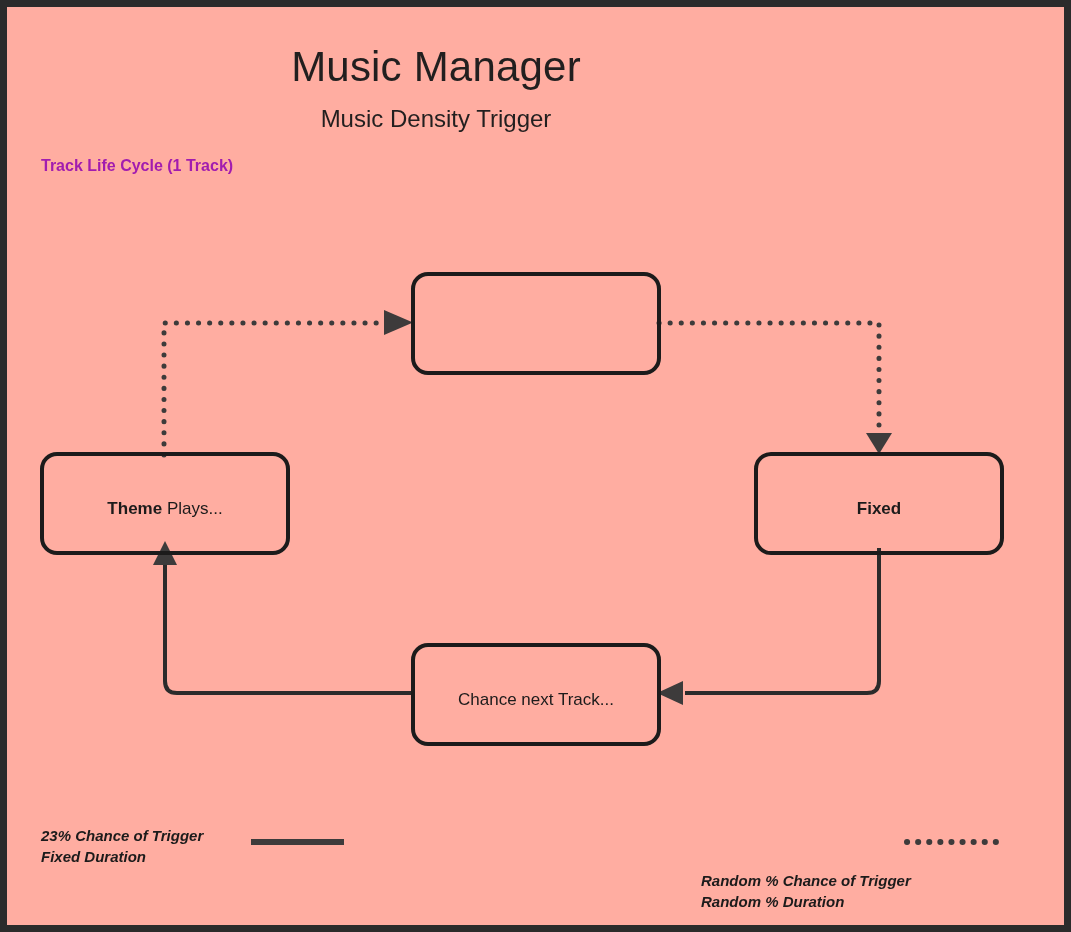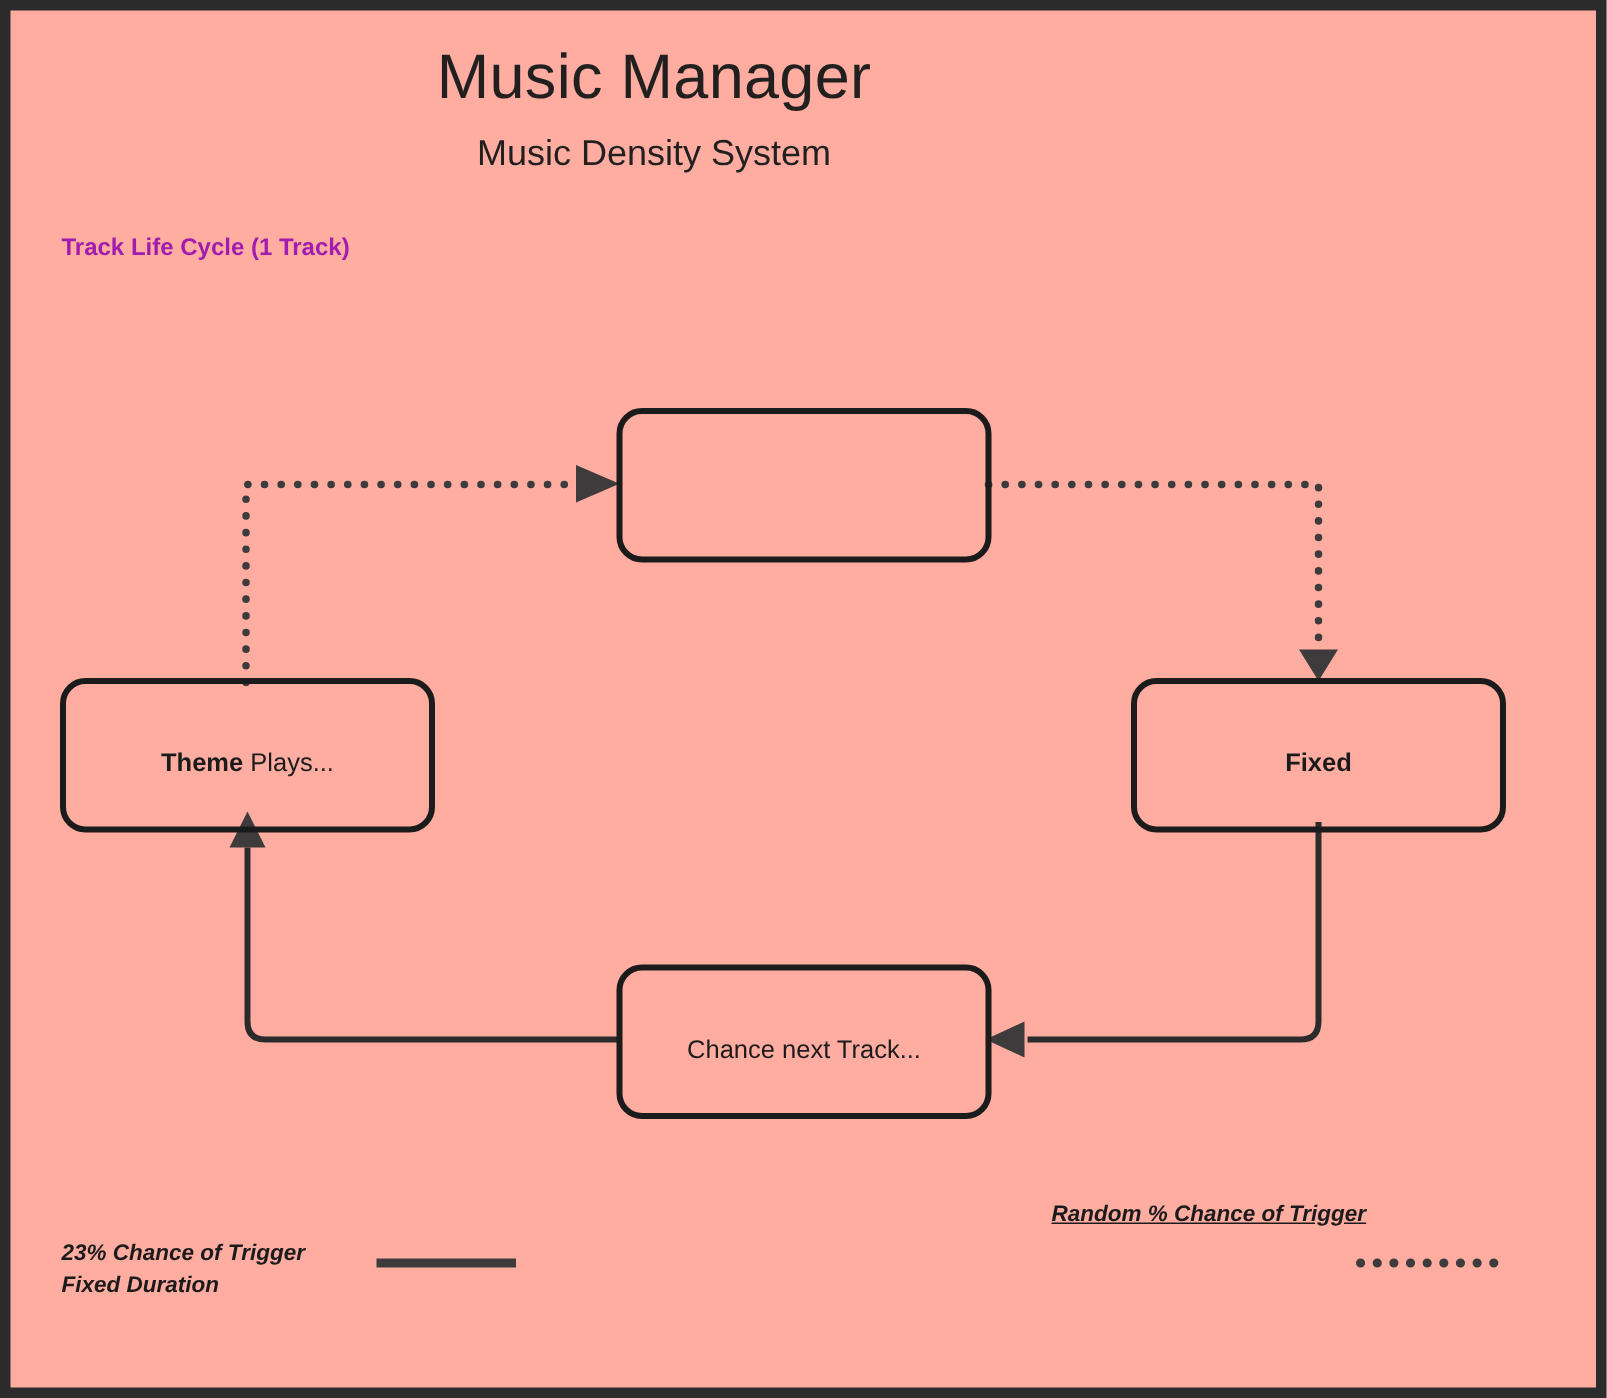--- a/index.html
+++ b/index.html
@@ -28,20 +28,21 @@
     width: 1057px;
     height: 918px;
   }
   .ttl {
     position: absolute;
     left: 0;
     width: 858px;
     text-align: center;
     color: #221f1f;
     pointer-events: none;
+    margin-top: 16px;
   }
   #page-title {
     top: 20px;
     font-size: 42px;
     font-weight: 400;
     letter-spacing: 0.2px;
   }
   #page-subtitle {
     top: 82px;
     font-size: 24px;
@@ -68,21 +69,21 @@
   .legend-text {
     position: absolute;
     font-size: 15px;
     font-weight: bold;
     font-style: italic;
     color: #1c1b1b;
     line-height: 21px;
     white-space: nowrap;
   }
   #legend-left-text  { left: 34px;  top: 818px; }
-  #legend-right-text { left: 694px; top: 792px; text-decoration: underline; }
+  #legend-right-text { left: 694px; top: 863px; }
 </style>
 </head>
 <body>
 
 <div id="canvas">
 
   <svg id="diagram-svg" viewBox="0 0 1057 918" xmlns="http://www.w3.org/2000/svg">
 
     <g>
       <path d="M157,448 L157,316 L375,316" fill="none" stroke="#3d3b3b" stroke-width="5" stroke-linecap="round" stroke-dasharray="0.1 11"></path>
@@ -112,21 +113,21 @@
 
     <rect x="406" y="638" width="246" height="99" rx="15" ry="15" fill="none" stroke="#1c1b1b" stroke-width="4"></rect>
 
     <line x1="244" y1="835" x2="337" y2="835" stroke="#3d3b3b" stroke-width="6" stroke-linecap="butt"></line>
 
     <line x1="900" y1="835" x2="990" y2="835" stroke="#3d3b3b" stroke-width="6" stroke-linecap="round" stroke-dasharray="0.1 11"></line>
   </svg>
 
   <div class="ttl" id="page-title">Music Manager</div>
 
-  <div class="ttl" id="page-subtitle">Music Density System</div>
+  <div class="ttl" id="page-subtitle">Music Density Trigger</div>
 
   <div id="section-title">Track Life Cycle (1 Track)</div>
 
 
   <div class="node-label" style="left:35px; top:492px; width:246px;">
     <span class="b">Theme</span><span> </span><span class="i">Plays...</span>
   </div>
 
   <div class="node-label" style="left:749px; top:492px; width:246px;">
     <span class="b">Fixed</span>
@@ -136,15 +137,16 @@
     <span class="i">Chance next Track...</span>
   </div>
 
   <div class="legend-text" id="legend-left-text">
     <div>23% Chance of Trigger</div>
     <div>Fixed Duration</div>
   </div>
 
   <div class="legend-text" id="legend-right-text">
     <div>Random % Chance of Trigger</div>
+    <div>Random % Duration</div>
   </div>
 
 </div>
 
 </body></html>

